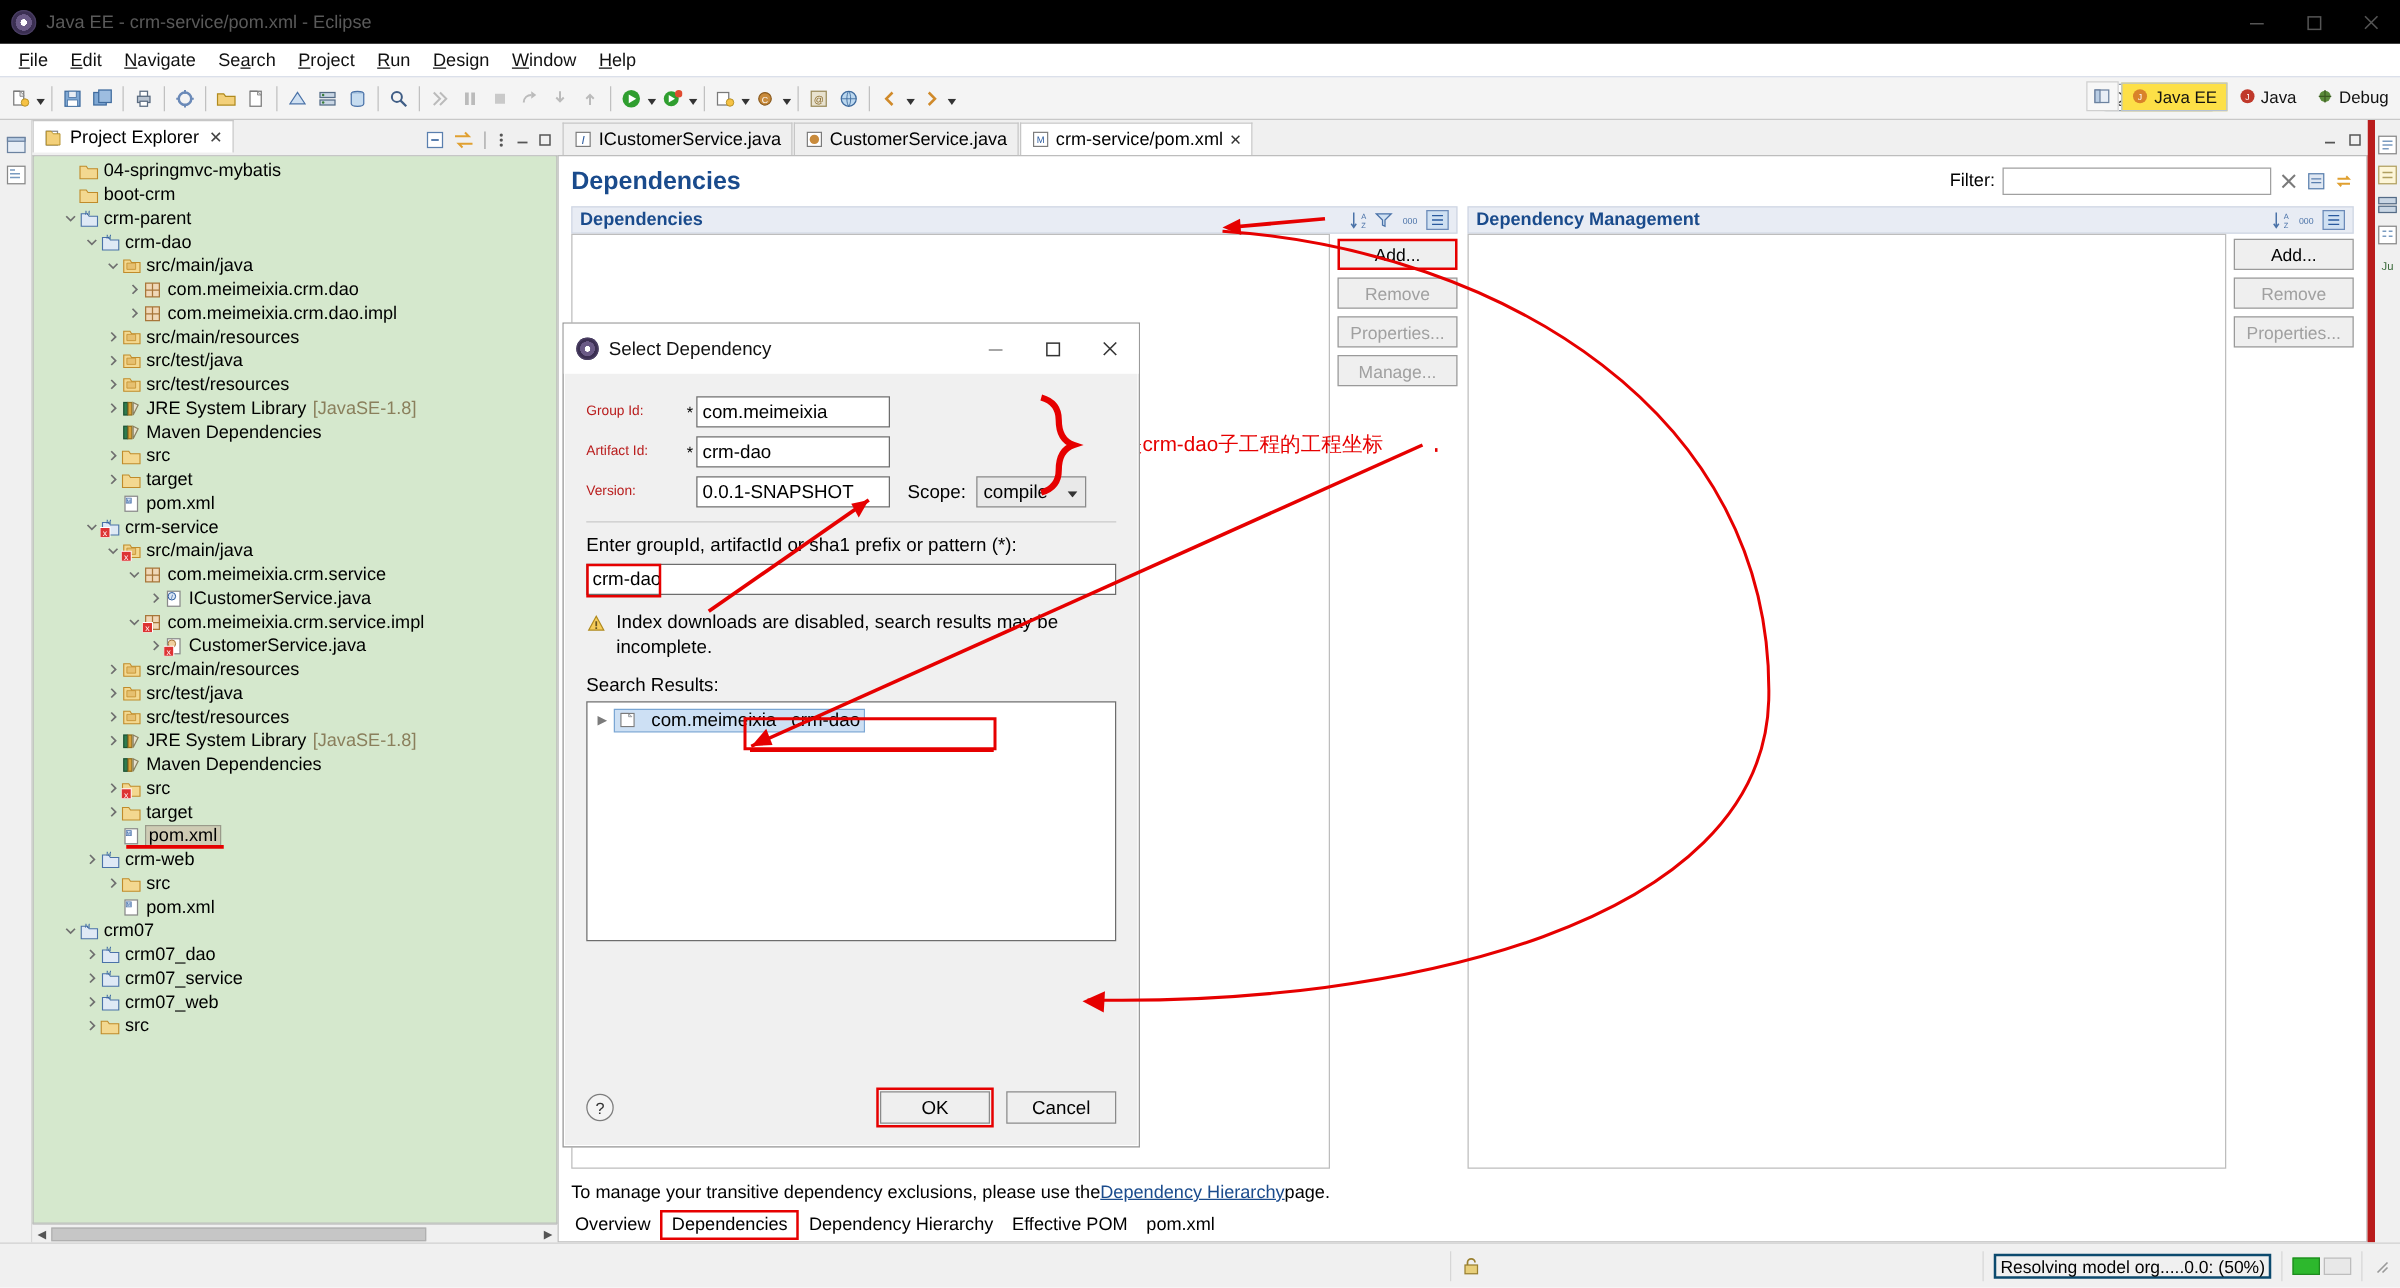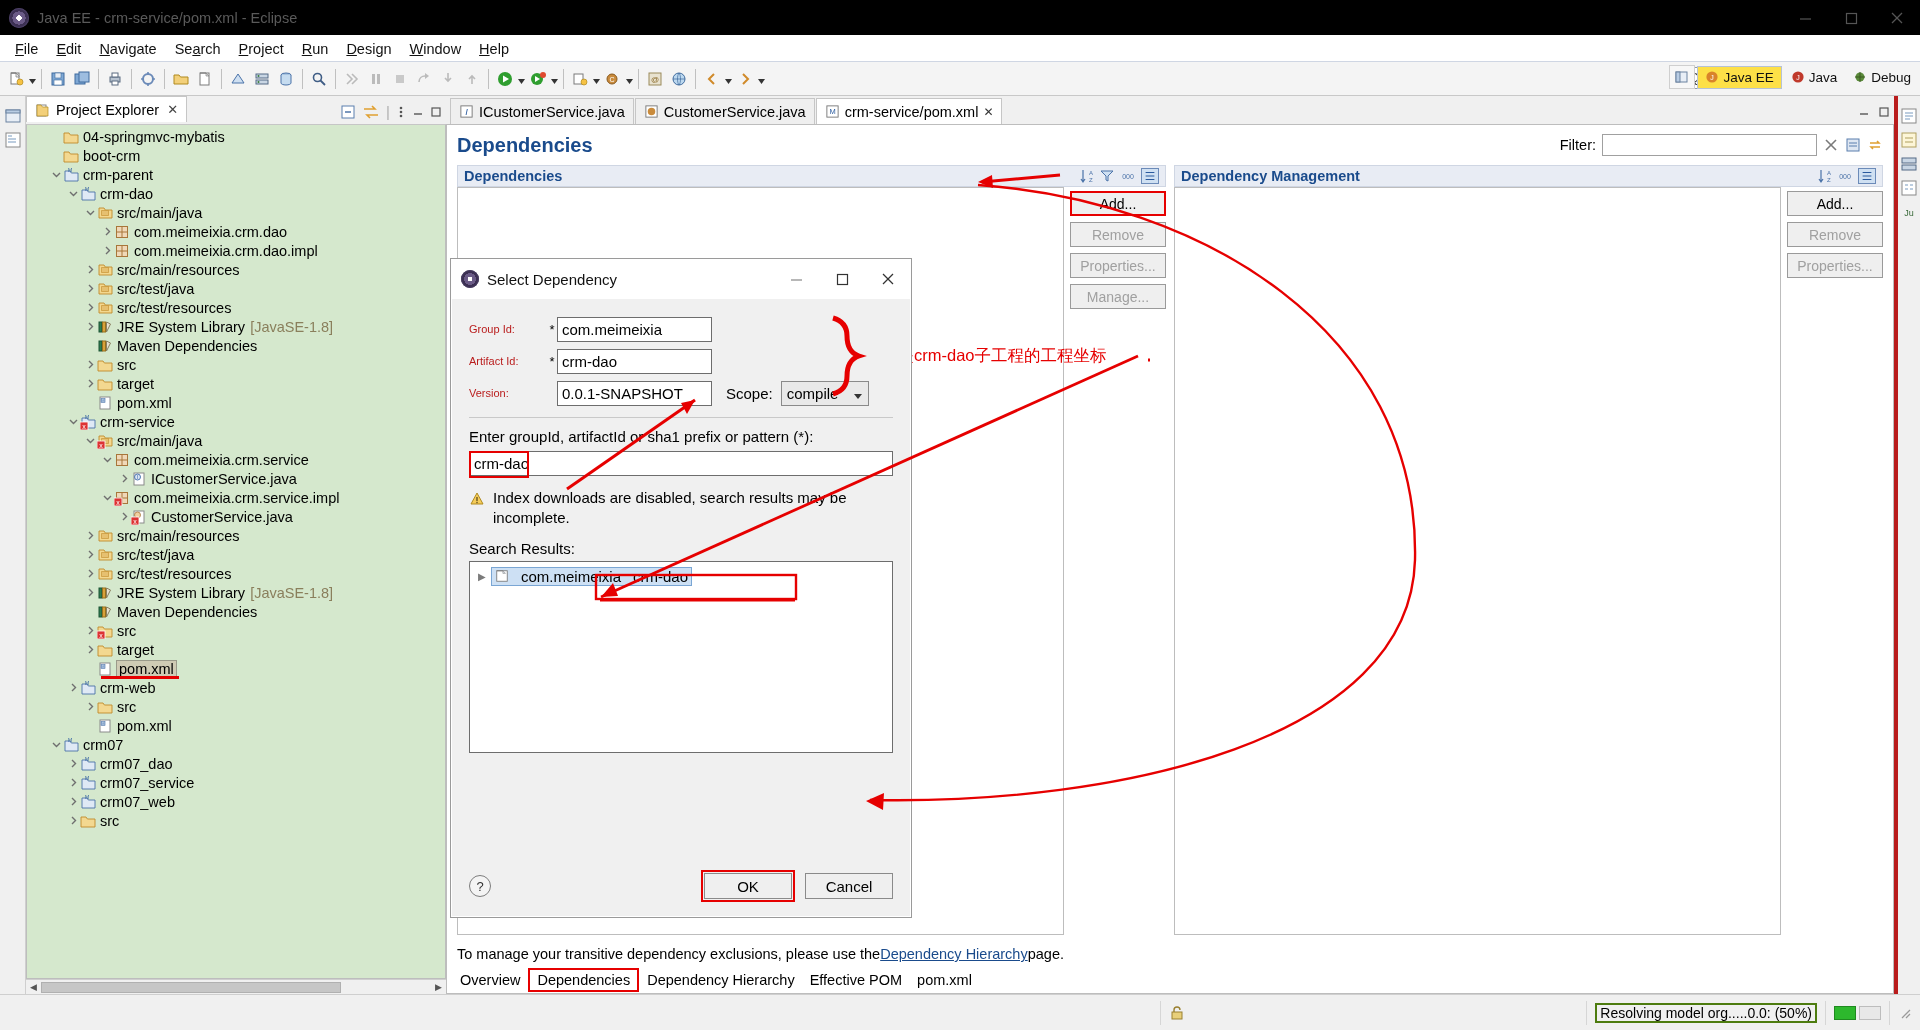--- a/index.html
+++ b/index.html
@@ -124,29 +124,29 @@
   }
   .btn.disabled { color:#a0a0a0; }
 
   #ed-footer { height:26px; display:flex; align-items:center; padding:0 10px; font-size:14.5px; color:#000; }
   #ed-footer a { color:#1a4b8c; text-decoration:underline; }
   #form-tabs { height:26px; display:flex; align-items:center; gap:1px; padding-left:6px; }
   .form-tab { padding:2px 7px; font-size:14.5px; color:#000; }
   .form-tab.active { border:2px solid #e60000; }
 
   
-  #right-rail { width:26px; background:#f0f0f0; border-left:4px solid #b91c1c; padding-top:6px; }
+  #right-rail { width:26px; background:#f0f0f0; border-left:6px solid #b91c1c; padding-top:6px; }
 
   
   #statusbar {
     height:36px; background:#f0f0f0; border-top:1px solid #cfcfcf;
     display:flex; align-items:center; position:relative;
   }
   .st-cell { height:24px; border-left:1px solid #d6d6d6; display:flex; align-items:center; padding:0 8px; }
-  #st-progress-text { font-size:14px; color:#000; border:2px solid #4d7c0f; padding:0 3px; }
+  #st-progress-text { font-size:14px; color:#000; border:2px solid #0c4a6e; padding:0 3px; }
   .st-bar { width:22px; height:14px; background:#2db82d; border:1px solid #1f8a1f; }
   .st-bar.b2 { background:#e8e8e8; border-color:#bdbdbd; }
 
   
   #dialog {
     position:absolute; left:450px; top:258px; width:462px; height:660px;
     background:#f0f0f0; border:1px solid #9a9a9a; box-shadow:0 0 0 1px #ffffff inset;
     z-index:40;
   }
   #dlg-title { height:40px; background:#ffffff; display:flex; align-items:center; position:relative; }

